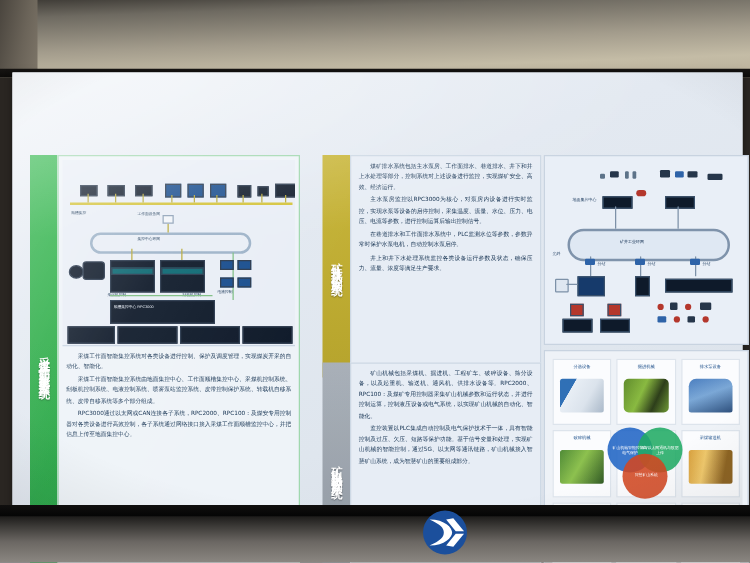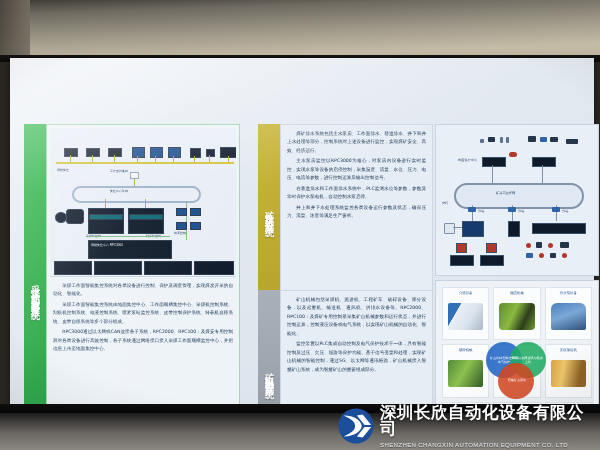--- a/index.html
+++ b/index.html
@@ -378,19 +378,15 @@
 
   <div class="logo">
     <div class="logo-mark">
       <svg viewBox="0 0 40 40" width="38" height="38" aria-hidden="true">
         <circle cx="20" cy="20" r="18.5" fill="#1b4f9c"></circle>
         <path d="M7 9 C20 9, 26 16, 26 20 C26 24, 20 31, 7 31 C16 27, 19 24, 19 20 C19 16, 16 13, 7 9 Z" fill="#ffffff"></path>
         <path d="M27 8 L36 19 L29 19 L21 9 Z" fill="#ffffff"></path>
         <path d="M29 21 L36 21 L27 32 L21 31 Z" fill="#ffffff"></path>
       </svg>
     </div>
-    <div class="logo-text">
-      <div class="logo-cn">深圳长欣自动化设备有限公司</div>
-      <div class="logo-en">SHENZHEN CHANGXIN AUTOMATION EQUIPMENT CO. LTD</div>
-    </div>
   </div>
 
 </div>
 
 </body></html>

